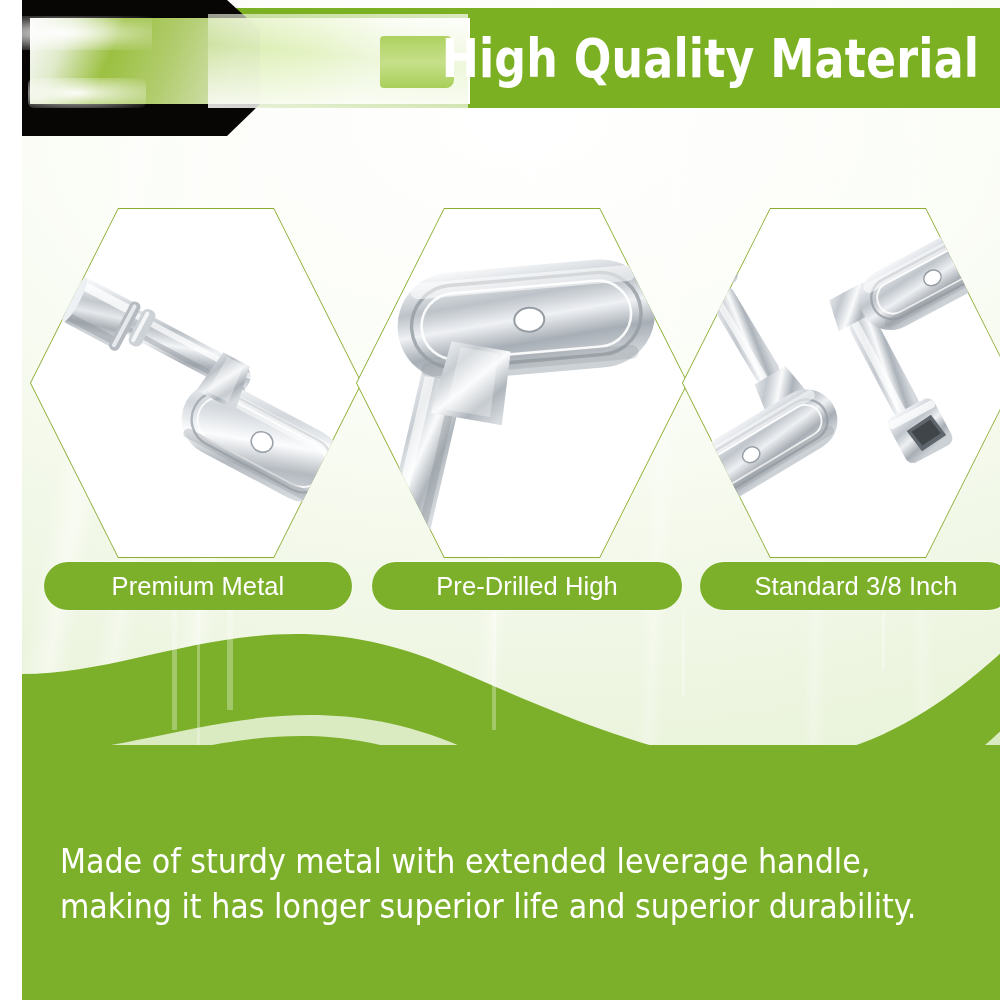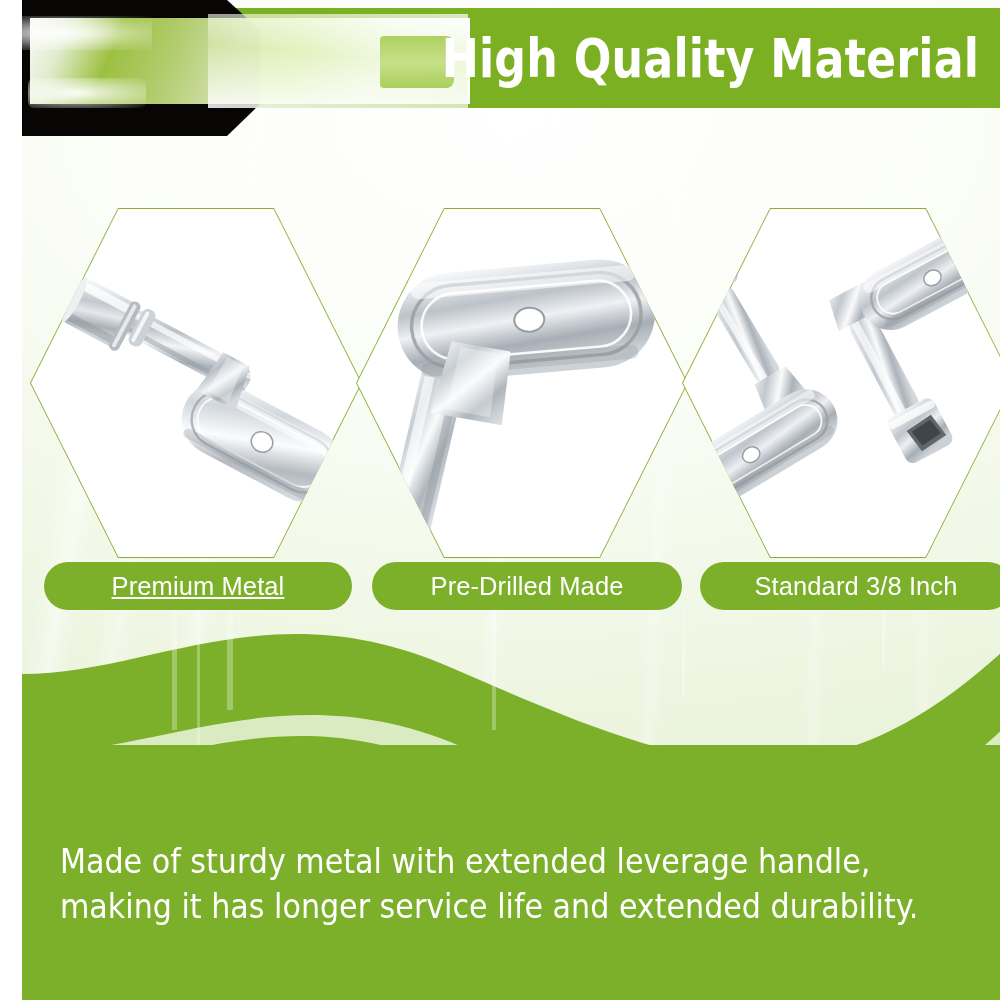--- a/index.html
+++ b/index.html
@@ -156,21 +156,21 @@
     display: flex;
     align-items: center;
     justify-content: center;
     color: #ffffff;
     font-size: 25.5px;
     font-weight: 400;
     letter-spacing: .1px;
     white-space: nowrap;
     box-shadow: 0 0 0 1px rgba(255,255,255,.35);
   }
-  #pill-0 { left: 22px;  top: 562px; width: 308px; text-decoration: underline; }
+  #pill-0 { left: 22px;  top: 562px; width: 308px; }
   #pill-1 { left: 350px; top: 562px; width: 310px; }
   #pill-2 { left: 678px; top: 562px; width: 312px; }
 
   
   .wave { position: absolute; left: 0; top: 610px; width: 1000px; height: 300px; }
 
   
   .bottom-band {
     position: absolute;
     left: 0; top: 745px;
@@ -391,21 +391,21 @@
             <rect x="186" y="83" width="142" height="9" rx="4.5" fill="#8b9298" opacity=".28"></rect>
             <ellipse cx="250" cy="68" rx="9" ry="7.5" fill="#ffffff"></ellipse>
             <ellipse cx="250" cy="68" rx="9" ry="7.5" fill="none" stroke="#979ea5" stroke-width="1.5"></ellipse>
           </g>
         </svg>
       </div>
     </div>
   </div>
 
   <div class="pill" id="pill-0">Premium Metal</div>
-  <div class="pill" id="pill-1">Pre-Drilled Made</div>
+  <div class="pill" id="pill-1">Pre-Drilled High</div>
   <div class="pill" id="pill-2">Standard 3/8 Inch</div>
 
   <div class="wave">
     <svg width="1000" height="300" viewBox="0 0 1000 300">
 
       <path d="M0 88 C 120 88, 250 -8, 430 72 C 600 146, 700 188, 820 150 C 900 124, 960 72, 1000 38
                L1000 96 C 950 132, 890 182, 800 206 C 660 244, 560 196, 420 128 C 260 52, 130 144, 0 146 Z" fill="#d5e7b8" opacity=".85"></path>
 
       <path d="M0 64 C 130 64, 250 -22, 430 58 C 600 132, 706 176, 826 138 C 906 112, 962 58, 1000 24
                L1000 300 L0 300 Z" fill="#7cb02a"></path>
@@ -418,15 +418,15 @@
         <rect x="175" y="0" width="3" height="140" fill="#ffffff"></rect>
         <rect x="205" y="0" width="6" height="100" fill="#ffffff"></rect>
         <rect x="470" y="0" width="4" height="120" fill="#ffffff"></rect>
         <rect x="660" y="0" width="3" height="86" fill="#ffffff"></rect>
         <rect x="860" y="0" width="3" height="60" fill="#ffffff"></rect>
       </g>
     </svg>
   </div>
 
   <div class="bottom-band"></div>
-  <div class="bottom-text">Made of sturdy metal with extended leverage handle, making it has longer service life and extended durability.</div>
+  <div class="bottom-text">Made of sturdy metal with extended leverage handle, making it has longer superior life and superior durability.</div>
 
 </div>
 
 </body></html>

